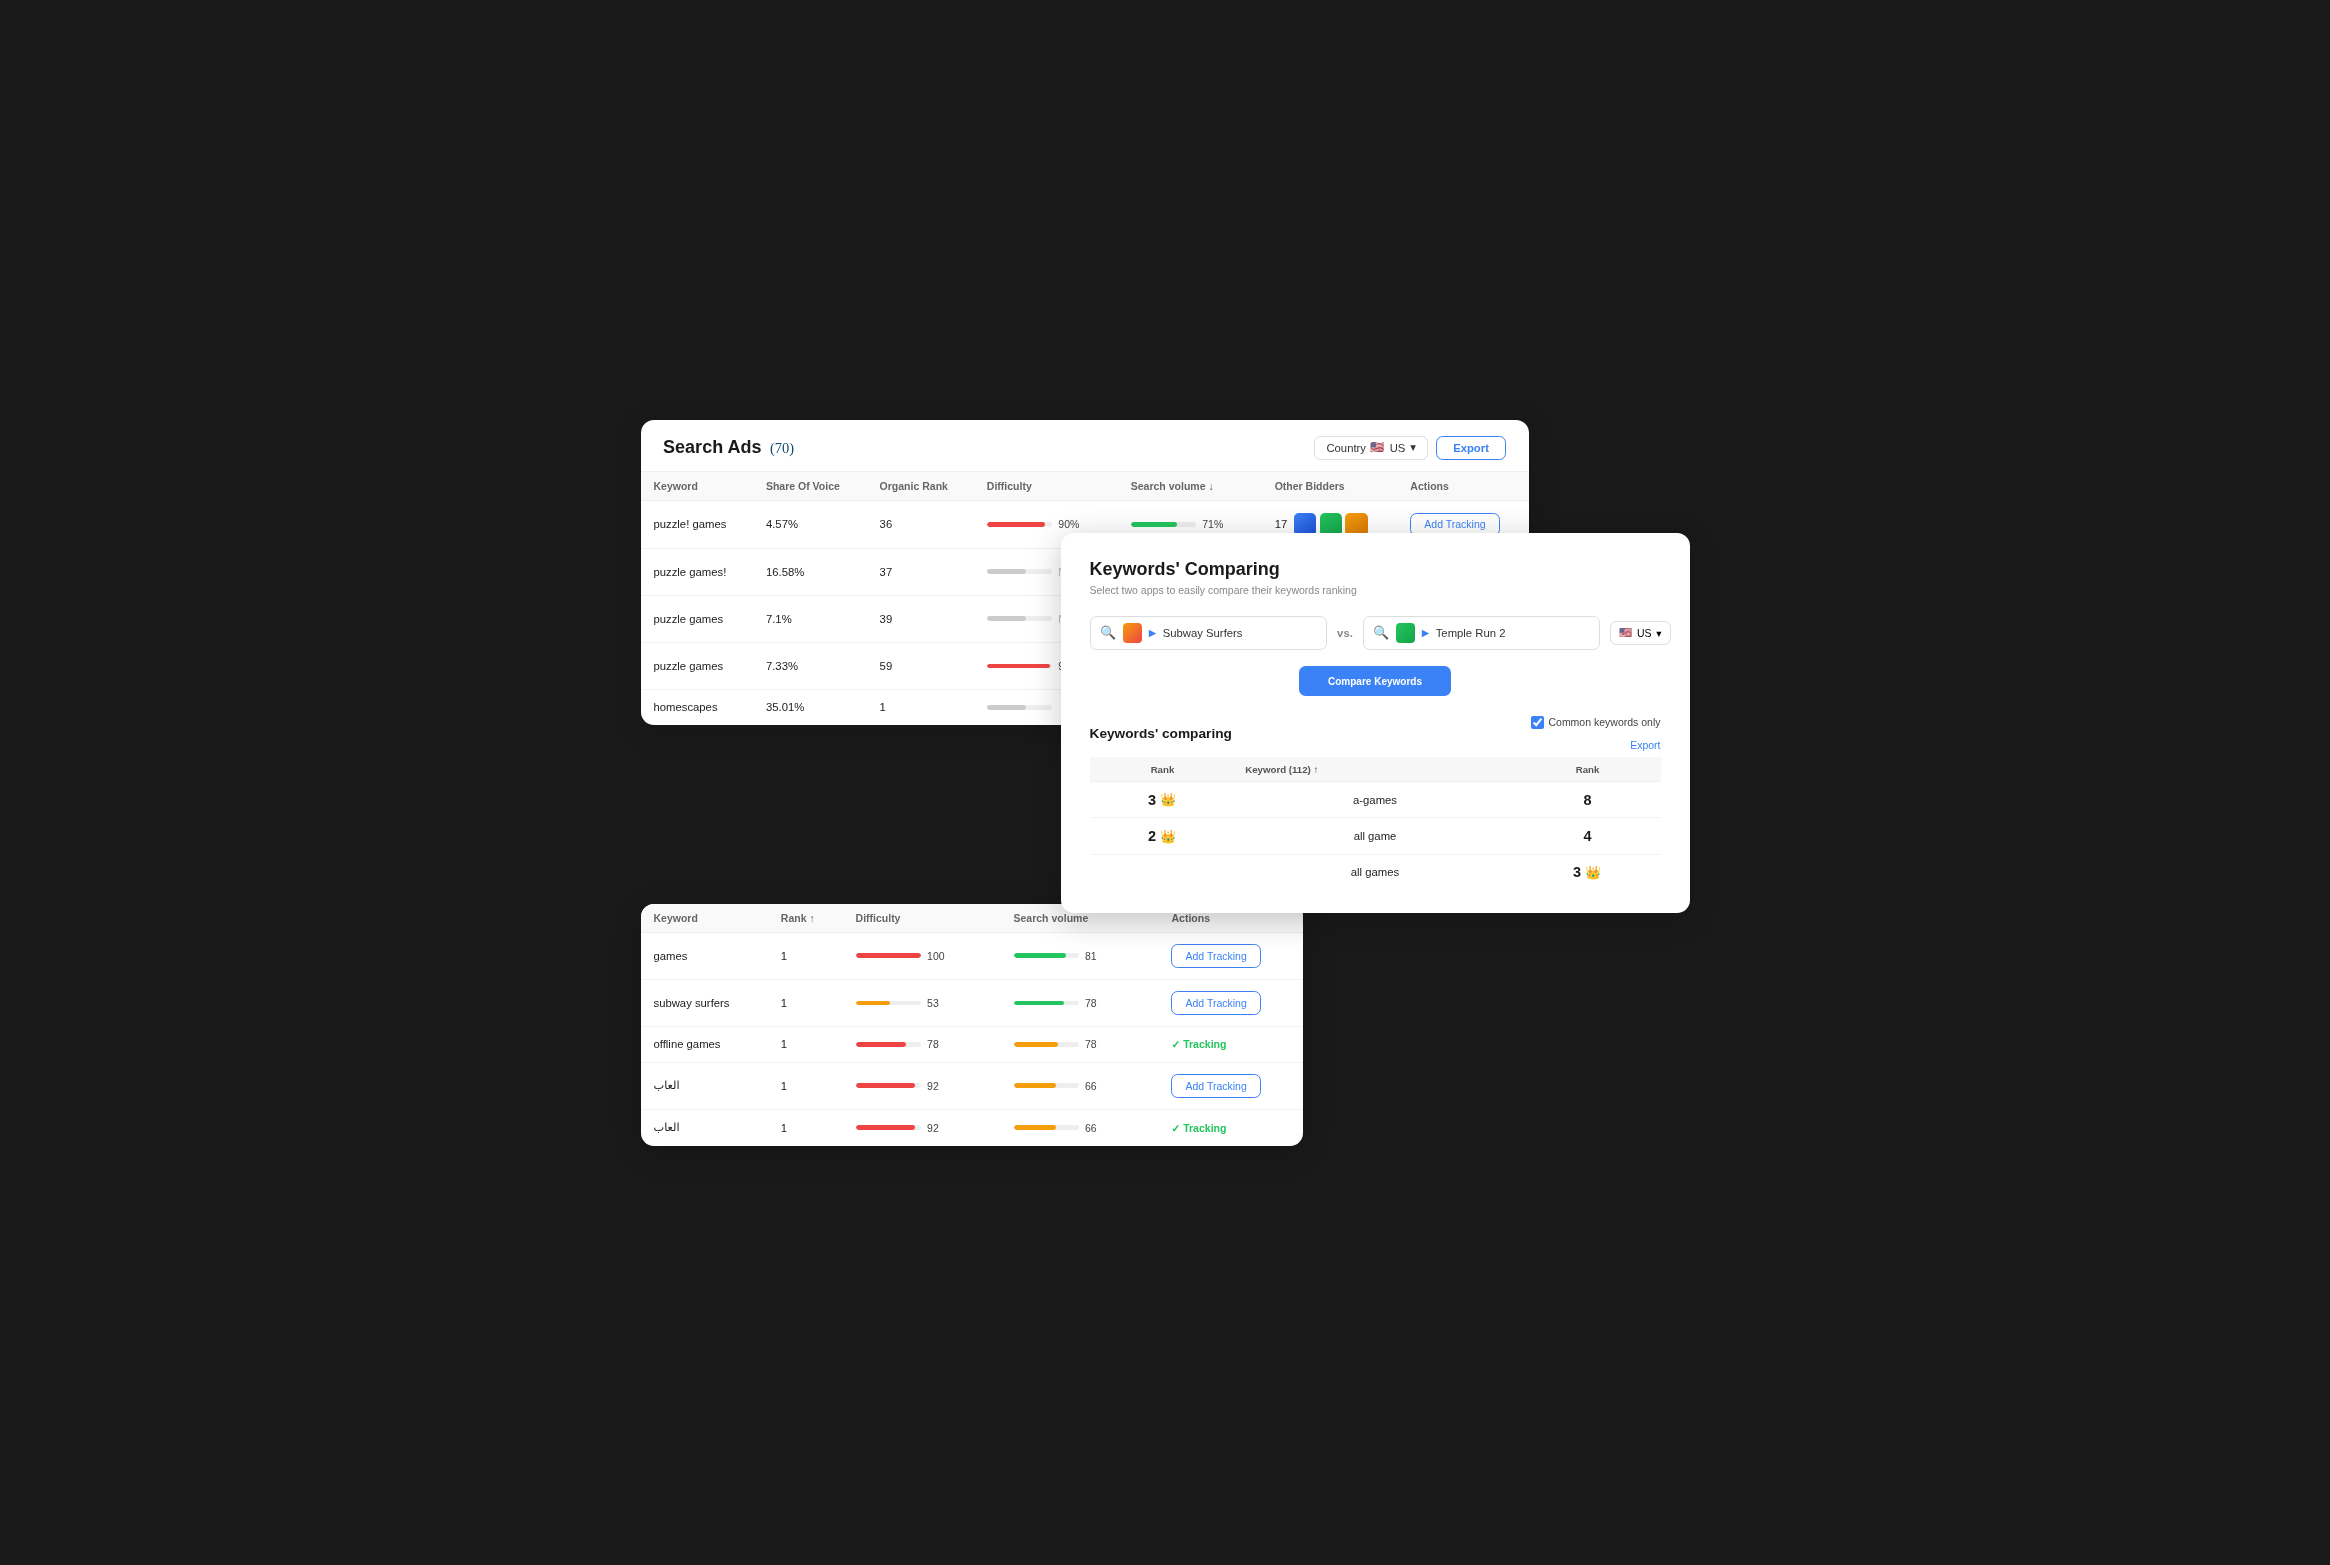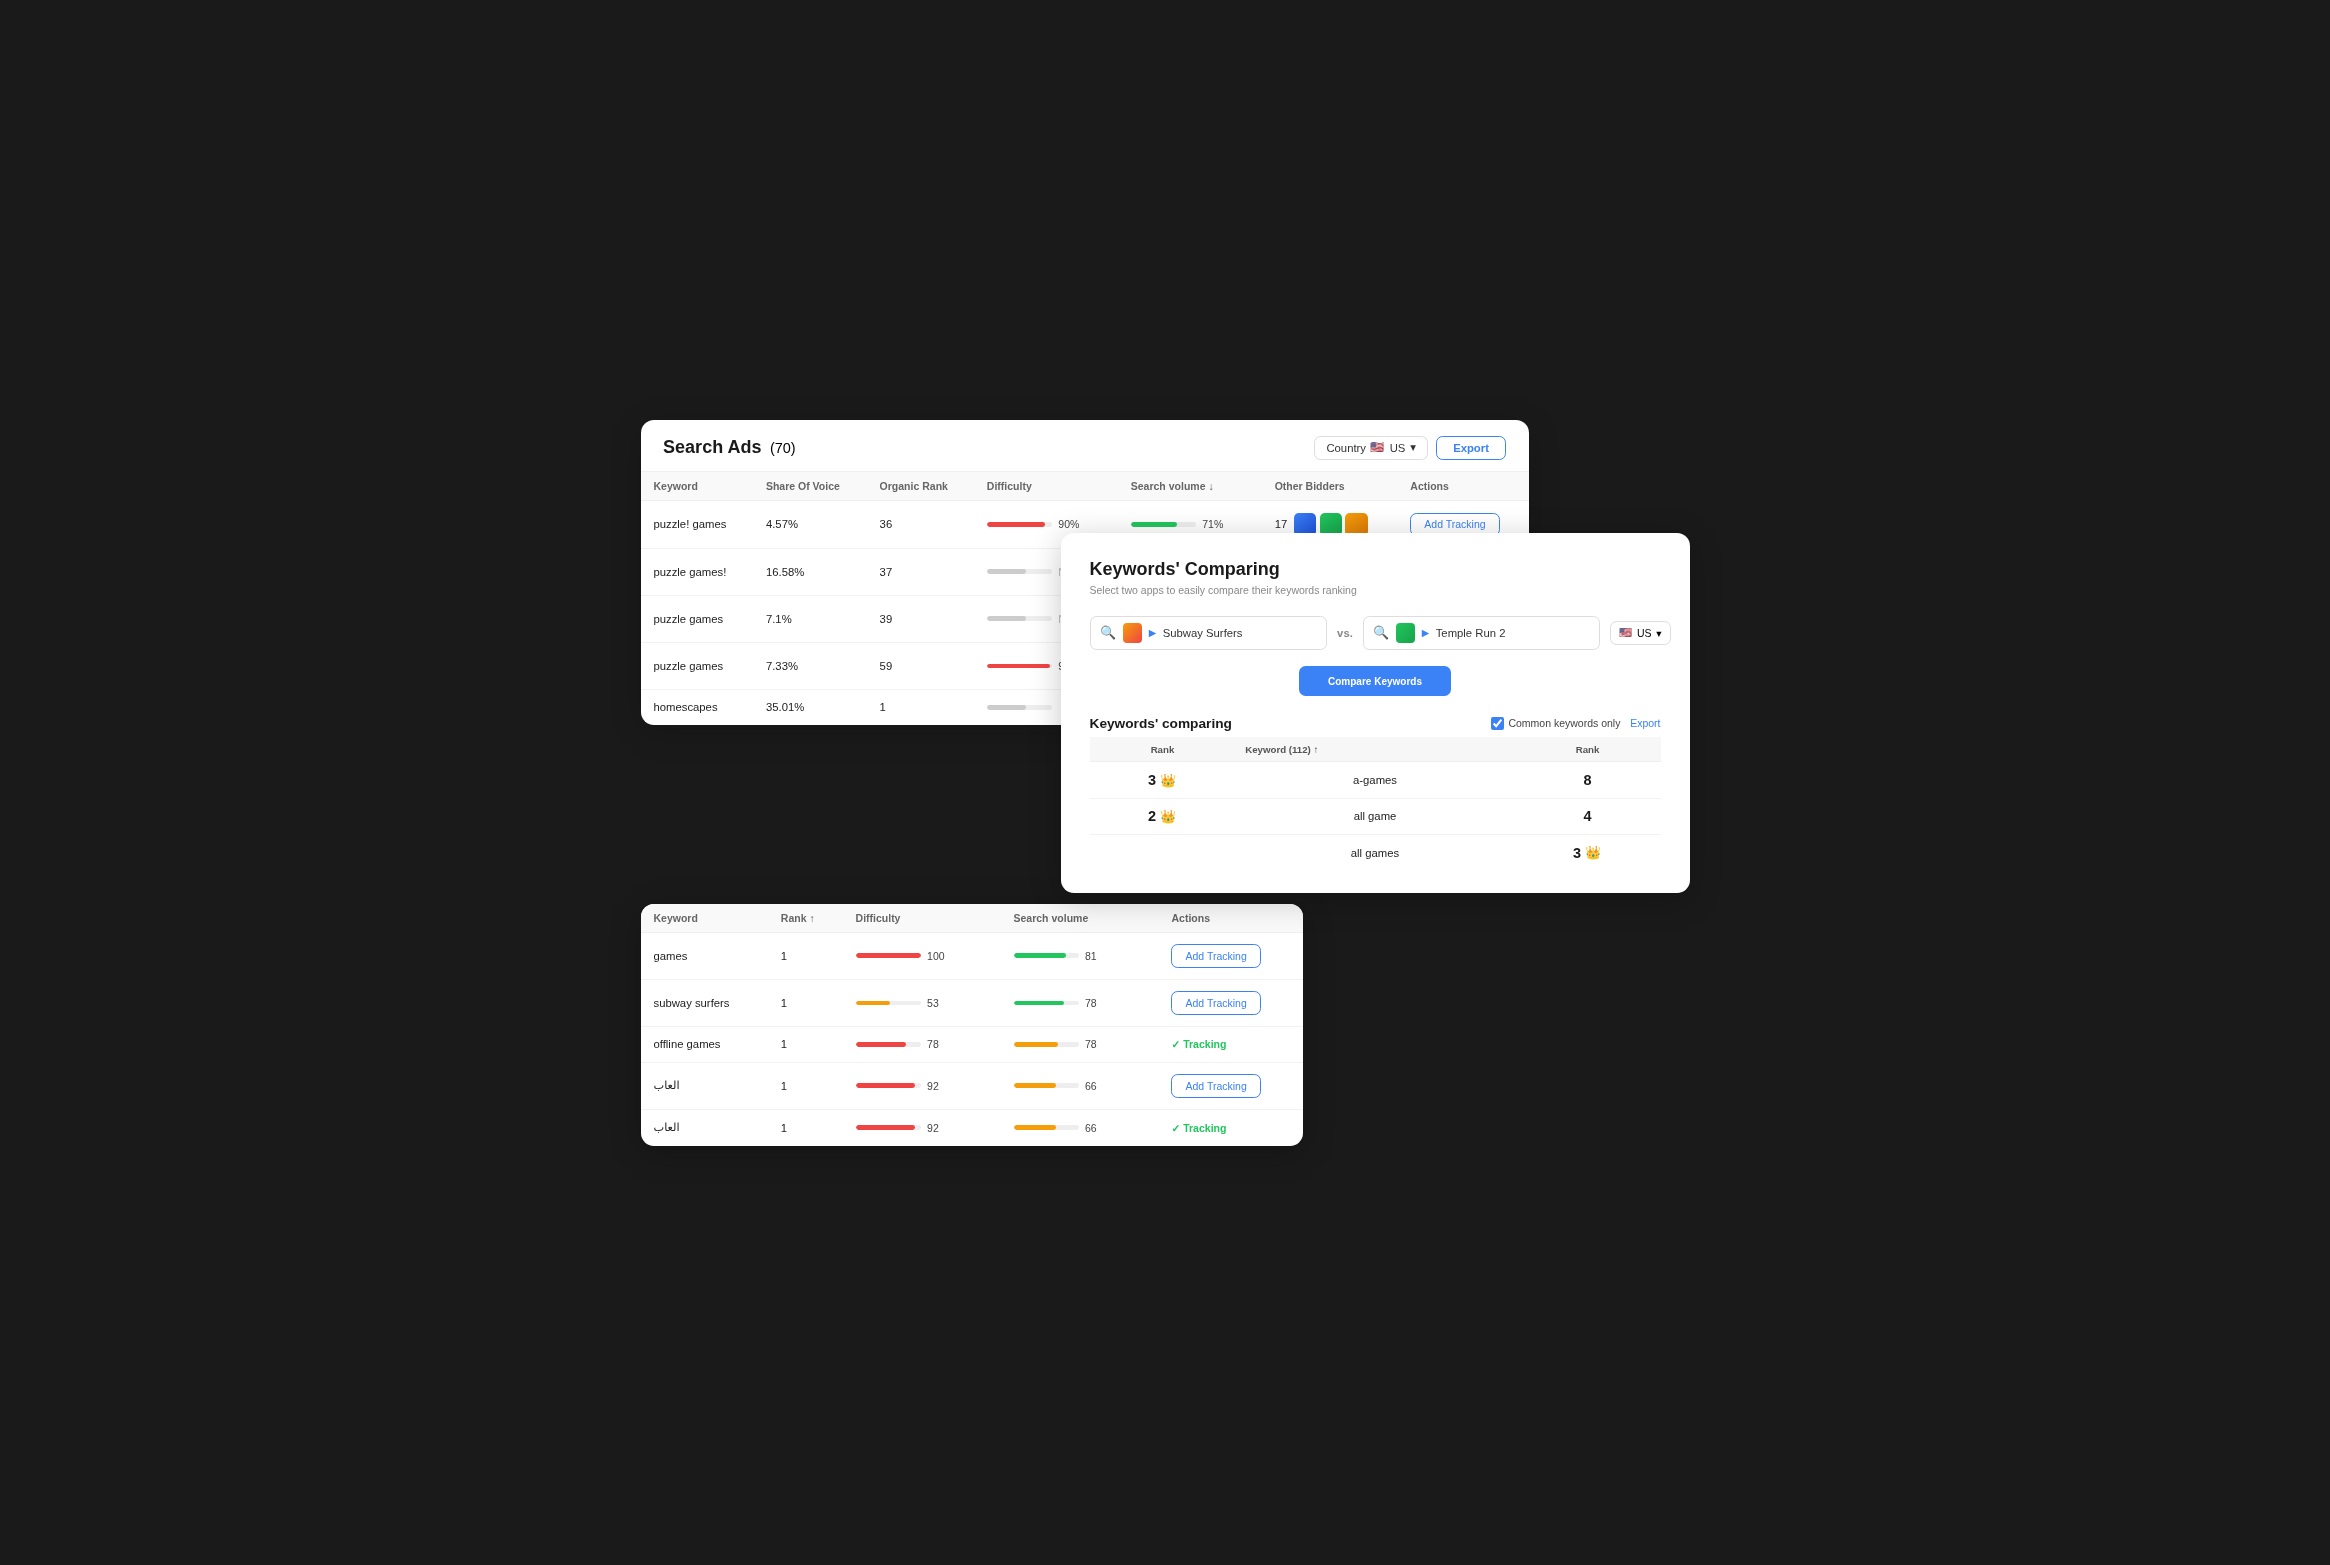--- a/index.html
+++ b/index.html
@@ -66,22 +66,23 @@
 
     .card-title {
       font-size: 18px;
       font-weight: 700;
       color: #1a1a1a;
     }
 
     .card-count {
       font-size: 14.5px;
       font-weight: 400;
-      color: #000000;
+      color: #0c4a6e;
       margin-left: 4.8px;
+      font-family: Liberation Serif, serif;
     }
 
     .header-controls {
       display: flex;
       align-items: center;
       gap: 8px;
       border-radius: 11px;
     }
 
     .country-btn {
@@ -263,22 +264,23 @@
     }
 
     .comparing-section-title {
       font-size: 13.7px;
       font-weight: 700;
       color: #1a1a1a;
     }
 
     .comparing-controls {
       display: flex;
-      align-items: flex-start;
+      align-items: flex-end;
       gap: 9.7px;
+      flex-direction: column;
     }
 
     .checkbox-label {
       display: flex;
       align-items: center;
       gap: 4.8px;
       font-size: 10.5px;
       color: #444;
     }
 

